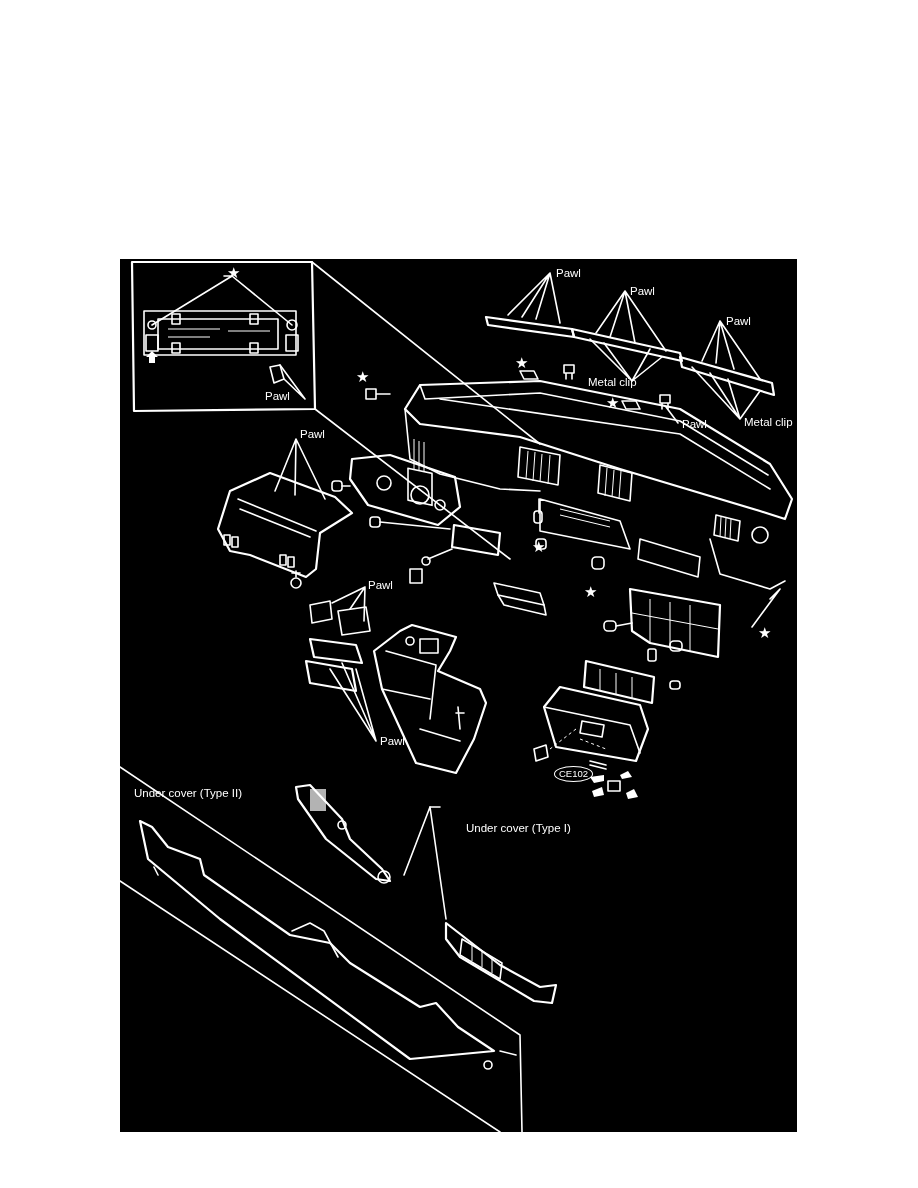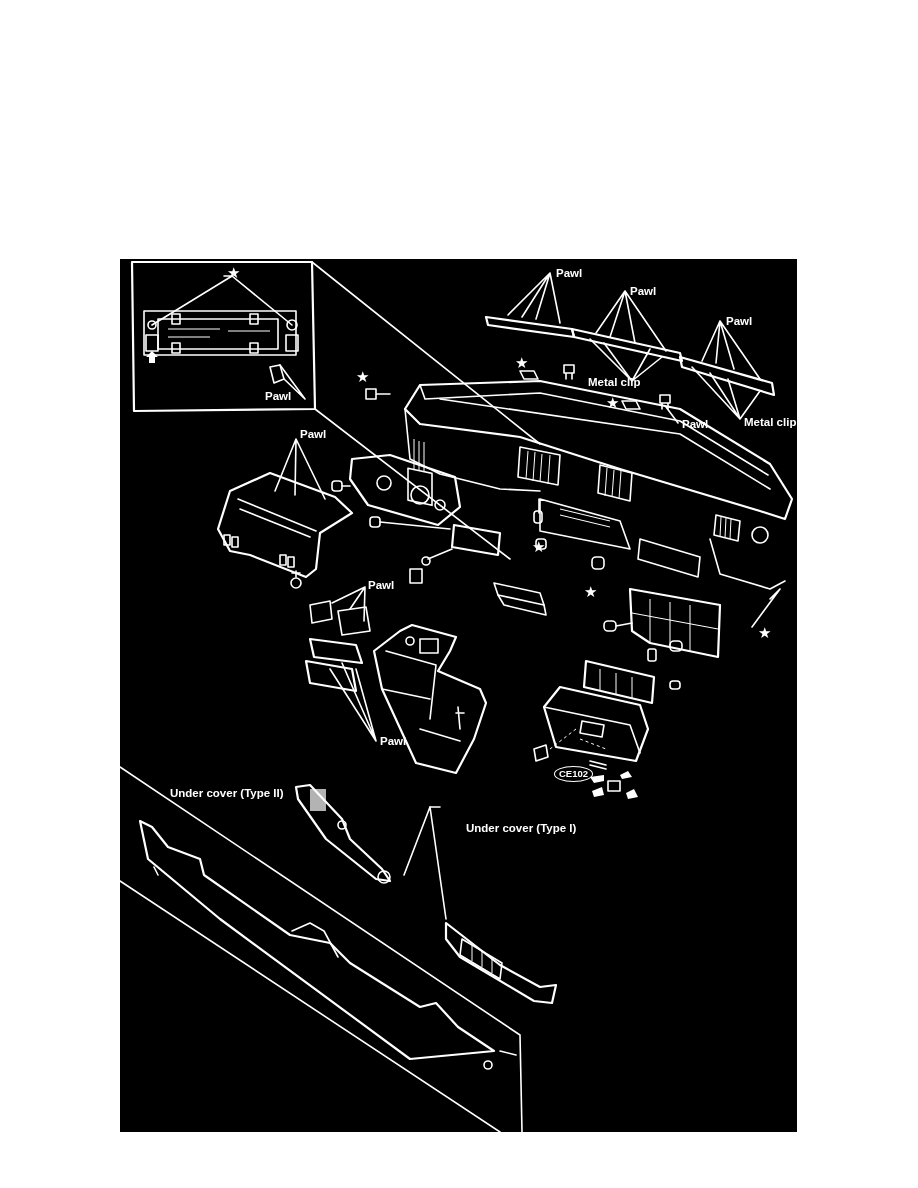--- a/index.html
+++ b/index.html
@@ -4,22 +4,22 @@
 <style>
   html, body { margin:0; padding:0; background:#ffffff; }
   body { width:918px; height:1188px; position:relative; overflow:hidden; font-family:"Liberation Sans", sans-serif; }
   #panel { position:absolute; left:120px; top:259px; width:677px; height:873px; background:#000000; overflow:hidden; }
   #panel svg { position:absolute; left:0; top:0; width:677px; height:873px; }
   .ln { stroke:#ffffff; fill:none; stroke-width:1.6; stroke-linejoin:round; stroke-linecap:round; }
   .ln2 { stroke:#ffffff; fill:none; stroke-width:2.2; stroke-linejoin:round; stroke-linecap:round; }
   .thin { stroke:#ffffff; fill:none; stroke-width:1; }
   .dash { stroke:#ffffff; fill:none; stroke-width:1; stroke-dasharray:3 3; }
   .wf { fill:#ffffff; stroke:none; }
-  .lbl { position:absolute; color:#ffffff; font-weight:bold; font-size:11.5px; white-space:nowrap; line-height:1; }
-  .code { position:absolute; color:#ffffff; font-weight:bold; font-size:9.5px; border:1.5px solid #fff; border-radius:50%; padding:2px 4px; line-height:1; }
+  .lbl { position:absolute; color:#ffffff; font-weight:normal; font-size:11.5px; white-space:nowrap; line-height:1; }
+  .code { position:absolute; color:#ffffff; font-weight:normal; font-size:9.5px; border:1.5px solid #fff; border-radius:50%; padding:2px 4px; line-height:1; }
   .star { position:absolute; color:#ffffff; font-size:15px; line-height:1; }
 </style>
 </head>
 <body>
 
 <div id="panel">
   <svg viewBox="0 0 677 873">
 
     <g>
       <path class="ln2" d="M12 3 L192 3 L195 150 L14 152 Z"></path>
@@ -217,15 +217,15 @@
   <span class="star" style="left:412px;top:280px;">★</span>
   <span class="star" style="left:464px;top:325px;">★</span>
   <span class="star" style="left:638px;top:366px;">★</span>
 
   <span class="lbl" style="left:180px;top:170px;">Pawl</span>
   <span class="lbl" style="left:248px;top:321px;">Pawl</span>
   <span class="lbl" style="left:260px;top:477px;">Pawl</span>
 
   <span class="code" style="left:434px;top:507px;">CE102</span>
 
-  <span class="lbl" style="left:14px;top:529px;margin-left:36px;">Under cover (Type II)</span>
+  <span class="lbl" style="left:14px;top:529px;">Under cover (Type II)</span>
   <span class="lbl" style="left:346px;top:564px;">Under cover (Type I)</span>
 </div>
 
 </body></html>

